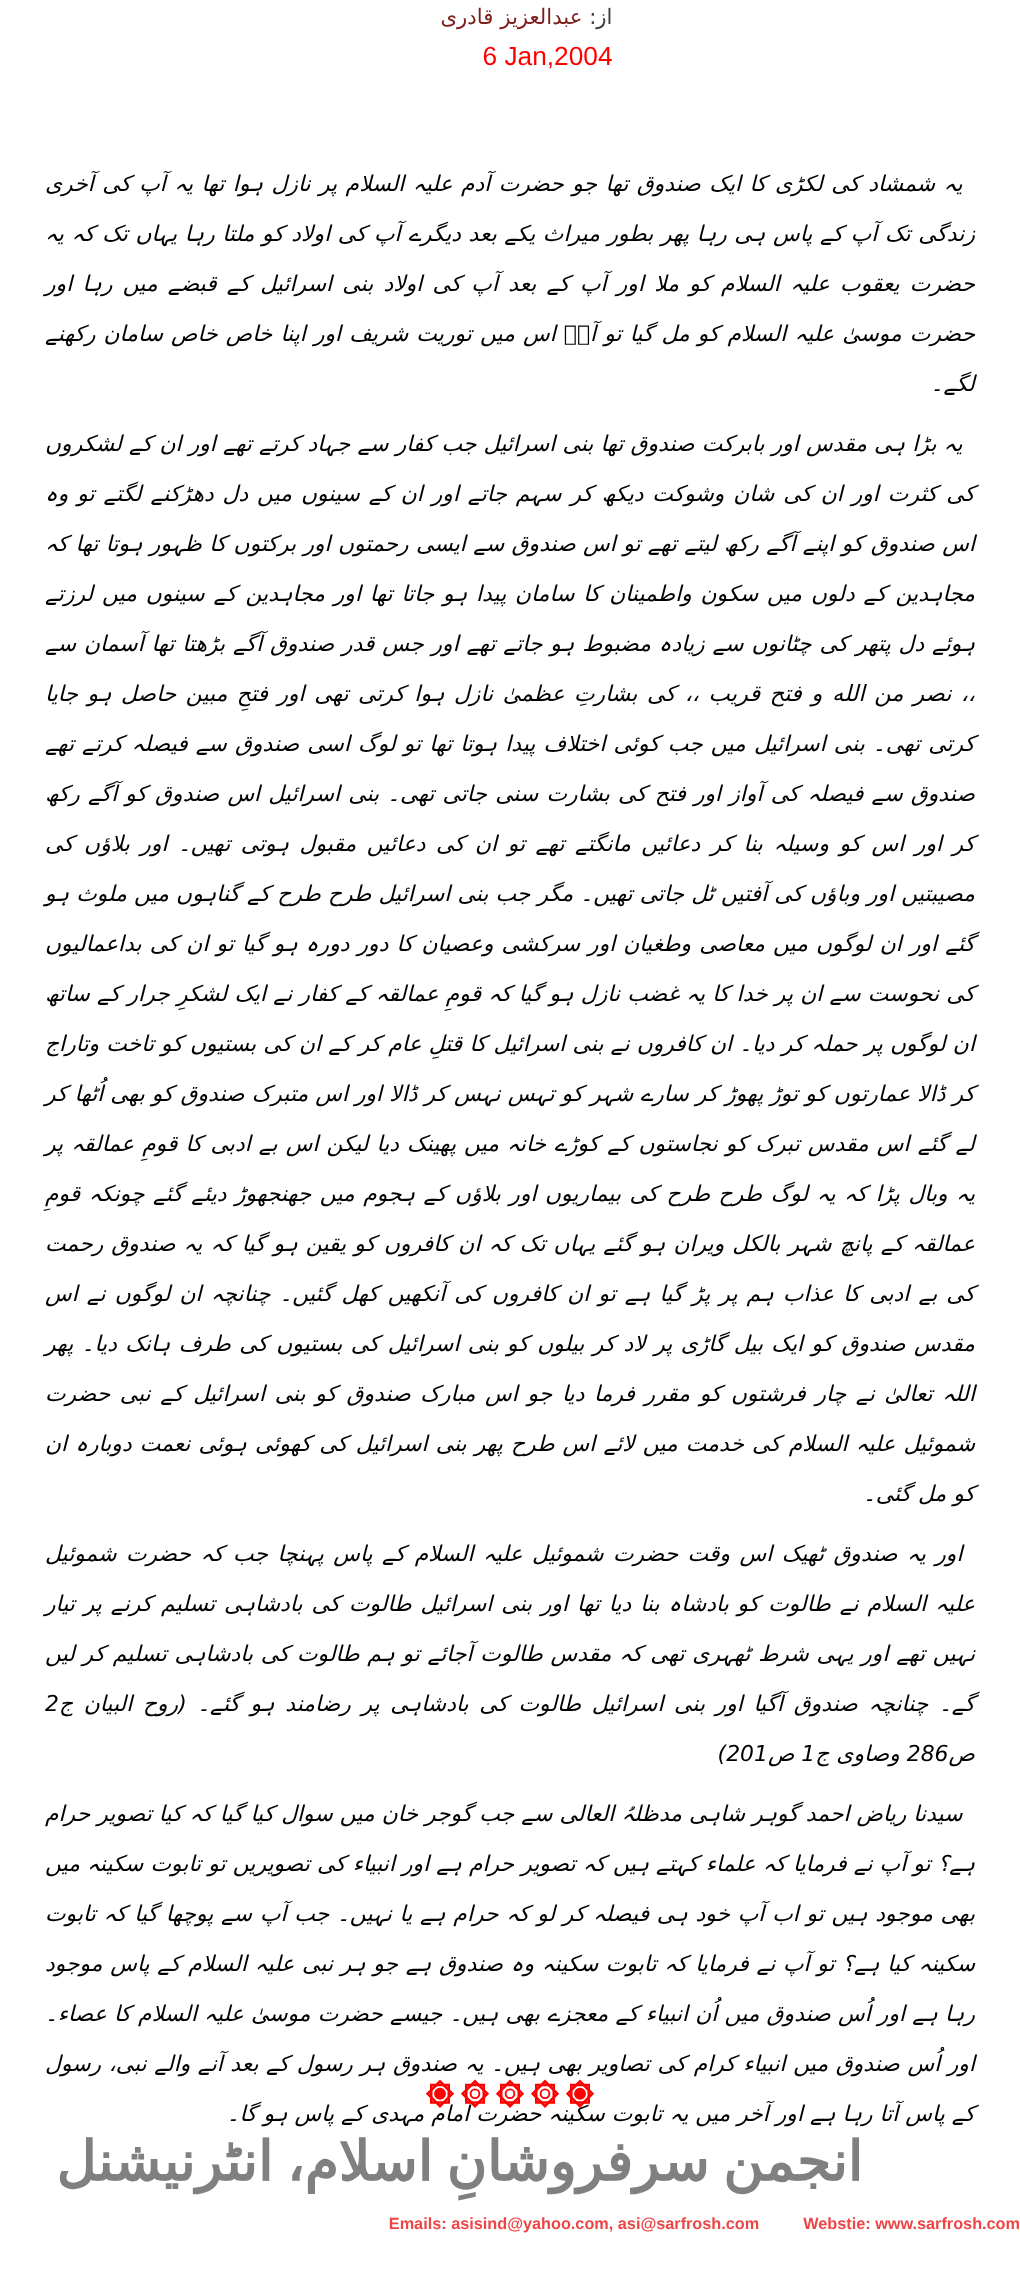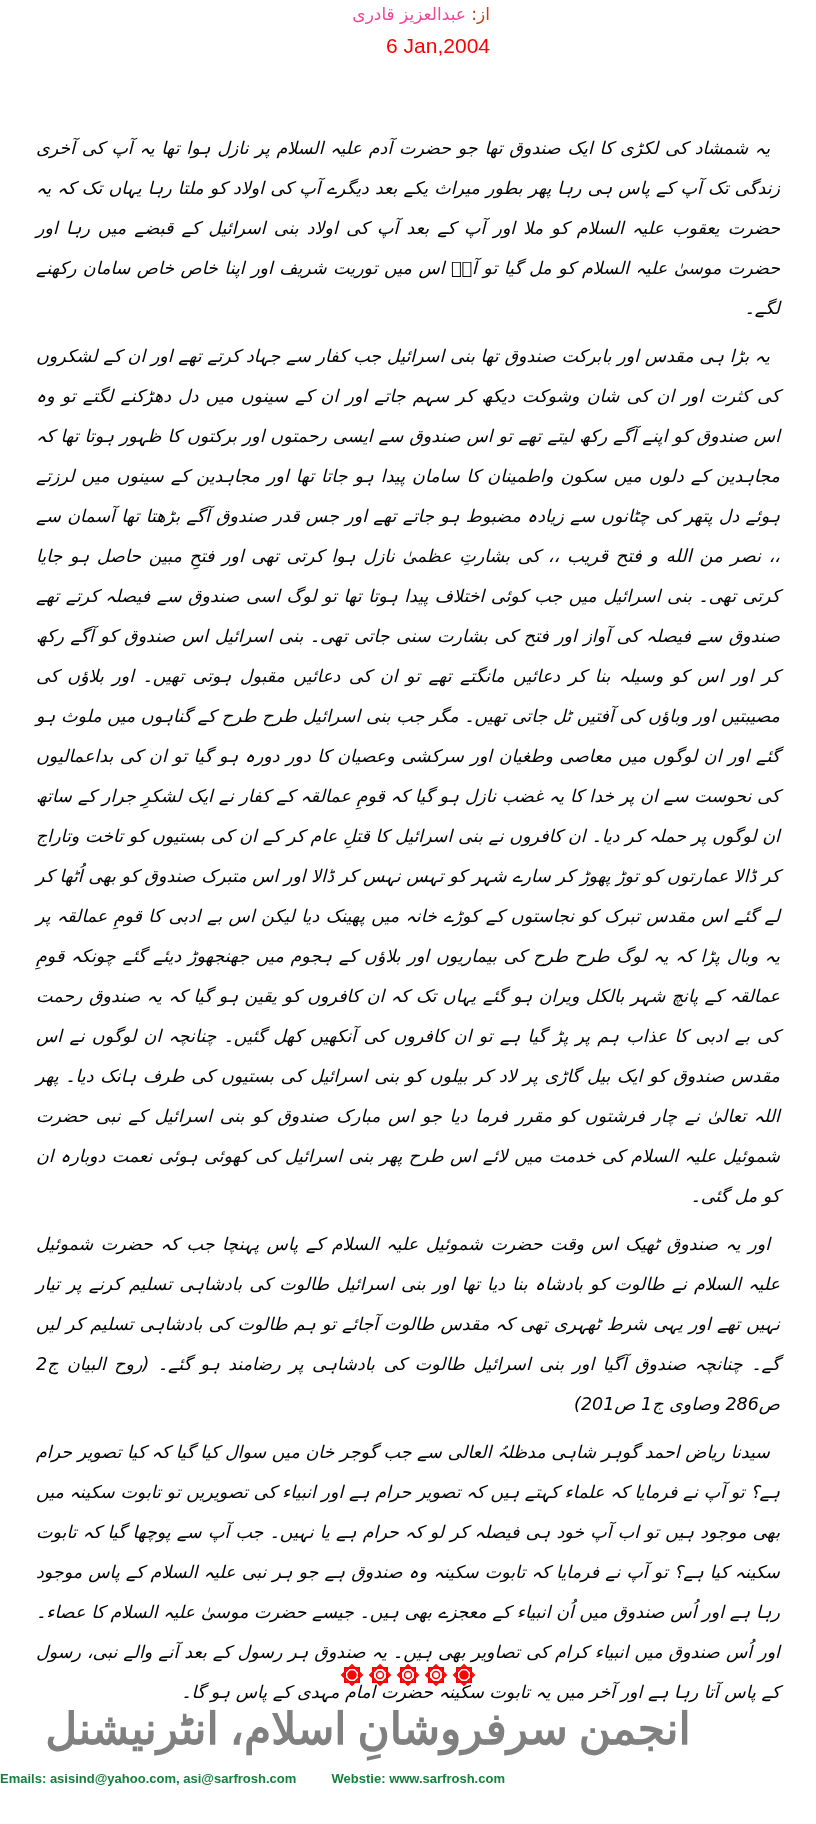--- a/index.html
+++ b/index.html
@@ -10,22 +10,22 @@
   .header { position: absolute; left: 0; top: 0; width: 816px; height: 100px; }
   .title {
     position: absolute; left: 0; width: 816px; top: 12px; text-align: center;
     direction: rtl; color: #ff0000; font-size: 34px; font-weight: bold;
     font-family: "DejaVu Serif", serif;
   }
   .byline {
     position: absolute; right: 326px; top: 4px; direction: rtl; font-size: 17px;
     font-family: "DejaVu Sans", sans-serif; white-space: nowrap;
   }
-  .byline-prefix { color: #c2410c; }
-  .byline-name { color: #ec4899; }
+  .byline-prefix { color: #404040; }
+  .byline-name { color: #7f1d1d; }
   .pub-date {
     position: absolute; right: 326px; top: 34px; color: #ff0000; font-size: 21px;
     font-family: "Liberation Sans", sans-serif; white-space: nowrap;
   }
   .article {
     position: absolute; left: 36px; top: 128px; width: 744px;
     direction: rtl; text-align: justify;
     font-family: "DejaVu Sans", sans-serif; font-size: 17.5px; line-height: 40px;
     color: #000000;
   }
@@ -35,22 +35,22 @@
     position: absolute; left: 0; width: 816px; top: 1663px; text-align: center;
     direction: ltr; font-size: 0;
   }
   .ornament svg { display: inline-block; margin: 0 2px; }
   .footer-banner {
     position: absolute; left: 0; width: 736px; top: 1700px; text-align: center;
     direction: rtl; color: #808080; font-size: 44px; font-weight: bold;
     font-family: Liberation Serif, serif; line-height: 60px;
   }
   .footer-contact {
-    position: absolute; left: 0; width: 816px; top: 1771px; text-align: left;
-    color: #15803d; font-size: 13px; font-weight: bold;
+    position: absolute; left: 0; width: 816px; top: 1771px; text-align: right;
+    color: #ef4444; font-size: 13px; font-weight: bold;
     font-family: "Liberation Sans", sans-serif; direction: ltr; white-space: nowrap;
   }
   .footer-contact .gap { display: inline-block; width: 28px; }
 </style>
 </head>
 <body>
 
 <div class="header">
   <div class="byline">
     <span class="byline-prefix">از:</span>

